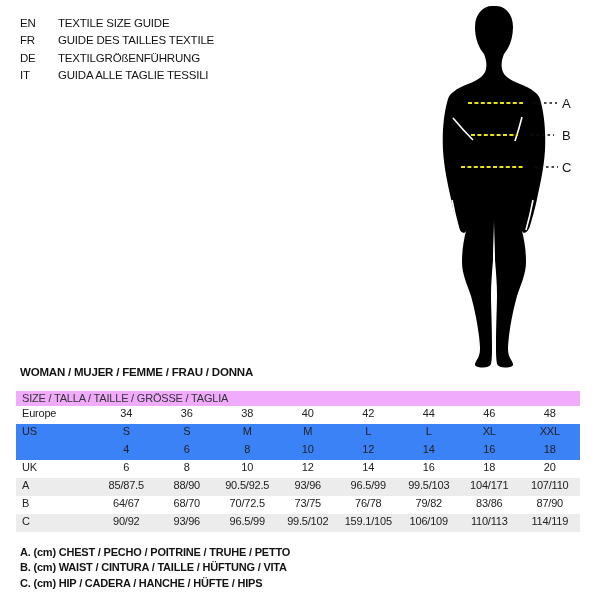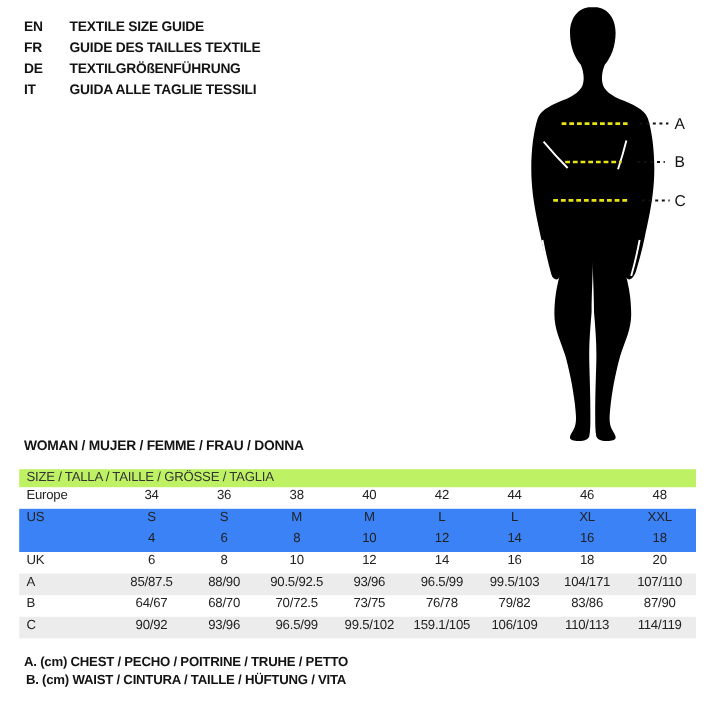--- a/index.html
+++ b/index.html
@@ -3,38 +3,38 @@
 <meta charset="utf-8">
 <style>
   html,body{margin:0;padding:0;}
   body{
     width:600px;height:600px;background:#ffffff;position:relative;overflow:hidden;
     font-family:"Liberation Sans",sans-serif;color:#111;
   }
   
   .lang-block{position:absolute;left:20px;top:14px;}
   .lang-line{display:flex;height:17.5px;align-items:center;
-    font-weight:bold;font-size:11.5px;letter-spacing:-0.2px;color:#131313;}
+    font-weight:normal;font-size:11.5px;letter-spacing:-0.2px;color:#131313;}
   .lang-code{width:38px;flex:0 0 38px;}
   
   .figure-wrap{position:absolute;left:405px;top:2px;width:190px;height:368px;}
   .measure-label{font-size:13px;fill:#131313;font-family:"Liberation Sans",sans-serif;}
   
   .section-title{position:absolute;left:20px;top:366px;
     font-weight:bold;font-size:11.5px;letter-spacing:-0.2px;color:#131313;}
   
   .size-table{position:absolute;left:16px;top:391px;width:564px;}
   .thead{height:15px;line-height:15px;padding-left:6px;
     font-size:11px;letter-spacing:-0.2px;color:#333;}
   .tline{display:flex;height:18px;line-height:15.5px;font-size:11px;
     letter-spacing:-0.2px;color:#222;}
   .tlabel{width:80px;flex:0 0 80px;padding-left:6px;box-sizing:border-box;text-align:left;}
   .tcell{width:60.5px;flex:0 0 60.5px;text-align:center;}
   
-  .legend{position:absolute;left:20px;top:545px;text-align:center;}
+  .legend{position:absolute;left:20px;top:545px;}
   .legend-line{height:15.3px;line-height:15.3px;
     font-weight:bold;font-size:11px;letter-spacing:-0.2px;color:#131313;}
 </style>
 </head>
 <body>
 
 <div class="lang-block">
   <div class="lang-line">
     <span class="lang-code">EN</span>
     <span>TEXTILE SIZE GUIDE</span>
@@ -112,21 +112,21 @@
 
     <text class="measure-label" x="157" y="105.5">A</text>
     <text class="measure-label" x="157" y="137.5">B</text>
     <text class="measure-label" x="157" y="169.5">C</text>
   </svg>
 </div>
 
 <div class="section-title">WOMAN / MUJER / FEMME / FRAU / DONNA</div>
 
 <div class="size-table">
-  <div class="thead" style="background: #bef264;">SIZE / TALLA / TAILLE / GRÖSSE / TAGLIA</div>
+  <div class="thead" style="background: #f0abfc;">SIZE / TALLA / TAILLE / GRÖSSE / TAGLIA</div>
   <div>
       <div>
         <div class="tline">
           <span class="tlabel">Europe</span>
           <span class="tcell">34</span>
           <span class="tcell">36</span>
           <span class="tcell">38</span>
           <span class="tcell">40</span>
           <span class="tcell">42</span>
           <span class="tcell">44</span>
@@ -209,13 +209,14 @@
           <span class="tcell">110/113</span>
           <span class="tcell">114/119</span>
         </div>
       </div>
     </div>
 </div>
 
 <div class="legend">
   <div class="legend-line">A. (cm) CHEST / PECHO / POITRINE / TRUHE / PETTO</div>
   <div class="legend-line">B. (cm) WAIST / CINTURA / TAILLE / HÜFTUNG / VITA</div>
+  <div class="legend-line">C. (cm) HIP / CADERA / HANCHE / HÜFTE / HIPS</div>
 </div>
 
 </body></html>

